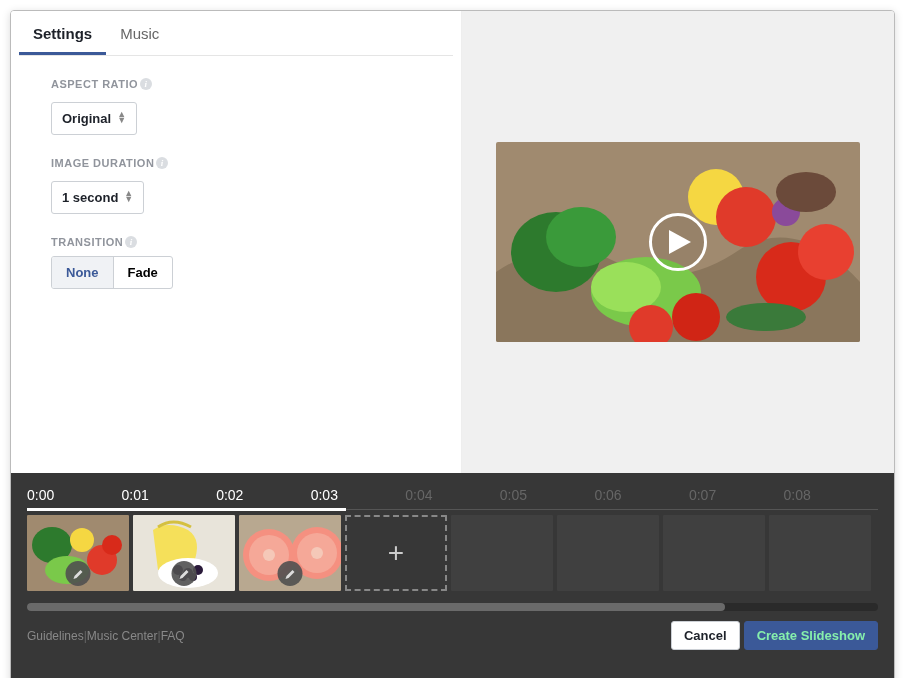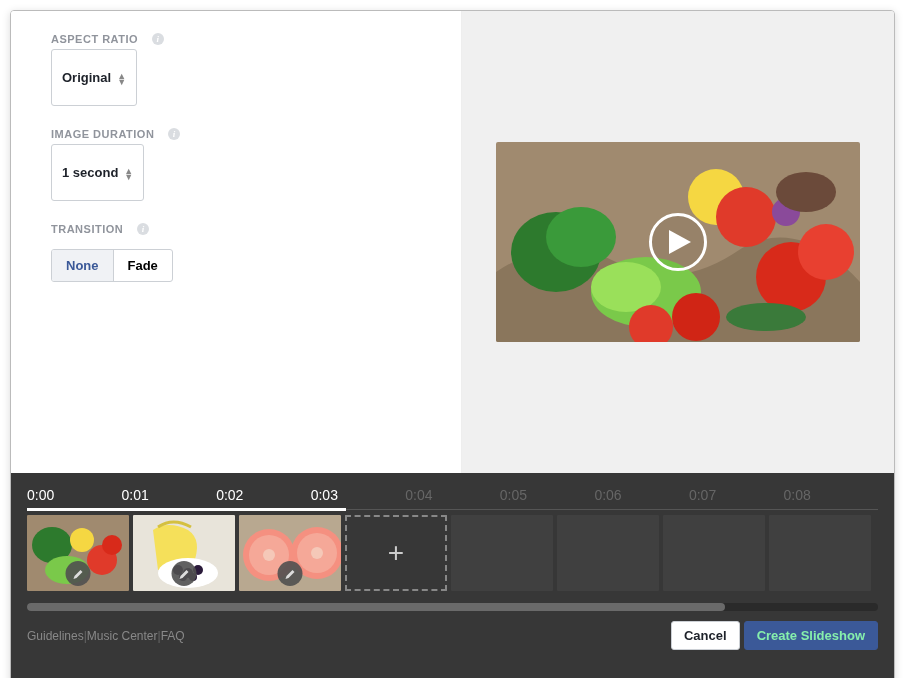--- a/index.html
+++ b/index.html
@@ -5,25 +5,25 @@
 *{box-sizing:border-box;margin:0;padding:0;font-family:Helvetica,Arial,sans-serif}
 body{background:#fff;display:flex;justify-content:center;padding:10px}
 .window{width:905px;height:678px;border:1px solid #bbb;border-radius:4px;overflow:hidden;display:flex;flex-direction:column;box-shadow:0 2px 8px rgba(0,0,0,.15)}
 .top{display:flex;height:462px}
 .left-panel{width:451px;background:#fff;border-right:1px solid #eee;padding:0}
 .tabs{display:flex;border-bottom:1px solid #e5e5e5;margin:0 8px;padding-top:6px}
 .tab{padding:8px 14px 10px;font-size:15px;color:#666;cursor:pointer;border-bottom:3px solid transparent}
 .tab.active{color:#1d2129;font-weight:700;border-bottom-color:#3b5998}
 .settings-body{padding:22px 40px}
 .group{margin-bottom:22px}
-.group-label{font-size:11px;font-weight:700;color:#90949c;letter-spacing:.5px;display:flex;align-items:center;gap:14px}
+.group-label{font-size:11px;font-weight:700;color:#90949c;letter-spacing:.5px;display:flex;align-items:center;gap:2px}
 .info-icon{width:12px;height:12px;border-radius:50%;background:#dadde1;color:#fff;font-size:9px;display:flex;align-items:center;justify-content:center;font-style:italic;font-family:Georgia,serif}
-.select-box{margin-top:4px;display:inline-flex;align-items:flex-end;border:1px solid #ccd0d5;border-radius:3px;padding:20px 10px;font-size:13px;font-weight:700;color:#1d2129;cursor:pointer;gap:6px}
+.select-box{margin-top:12px;display:inline-flex;align-items:flex-start;border:1px solid #ccd0d5;border-radius:3px;padding:8px 10px;font-size:13px;font-weight:700;color:#1d2129;cursor:pointer;gap:6px}
 .updown{font-size:9px;line-height:6px;color:#888;display:flex;flex-direction:column}
-.segmented{display:inline-flex;margin-top:14px;border:1px solid #ccd0d5;border-radius:3px;overflow:hidden}
+.segmented{display:inline-flex;margin-top:8px;border:1px solid #ccd0d5;border-radius:3px;overflow:hidden}
 .seg{padding:8px 14px;font-size:13px;font-weight:700;color:#000000;cursor:pointer;border-right:1px solid #ccd0d5}
 .seg:last-child{border-right:none}
 .seg.active{background:#f0f2f5;color:#3b5998}
 .right-panel{flex:1;background:#f0f0f0;display:flex;align-items:center;justify-content:center}
 .preview{width:364px;height:200px;position:relative;border-radius:2px;overflow:hidden}
 .play{position:absolute;top:50%;left:50%;transform:translate(-50%,-50%);width:58px;height:58px;border:3px solid #fff;border-radius:50%;display:flex;align-items:center;justify-content:center;cursor:pointer;background:rgba(0,0,0,.05)}
 .play svg{margin-left:4px}
 .bottom{flex:1;background:#373737;display:flex;flex-direction:column;padding:14px 16px 10px}
 .timeline-labels{display:flex;position:relative}
 .tl-lab{width:106.5px;font-size:14px;color:#fff;padding-bottom:6px}
@@ -47,20 +47,24 @@
 .btn.primary{background:#3b5998;border-color:#3b5998;color:#86efac}
 
 .veg-svg{width:100%;height:100%;display:block}
 </style>
 </head>
 <body>
 
 <div class="window">
   <div class="top">
     <div class="left-panel">
+      <div class="tabs">
+        <div class="tab active">Settings</div>
+        <div class="tab">Music</div>
+      </div>
       <div class="settings-body">
         <div class="group">
           <div class="group-label">
             <span>ASPECT RATIO</span>
             <span class="info-icon">i</span>
           </div>
           <div class="select-box">
             <span>Original</span>
             <span class="updown">
                 <span>▲</span>

